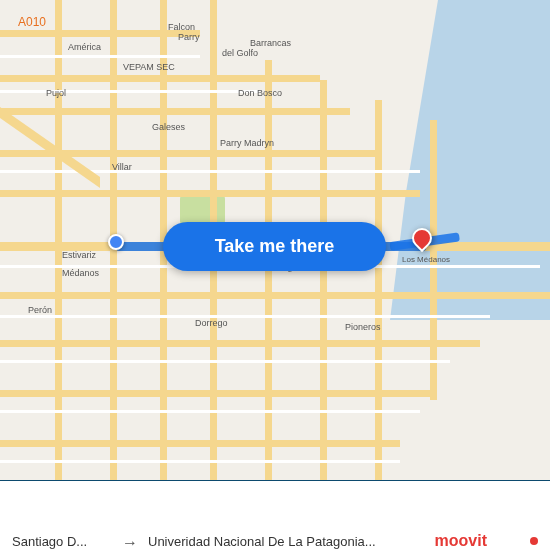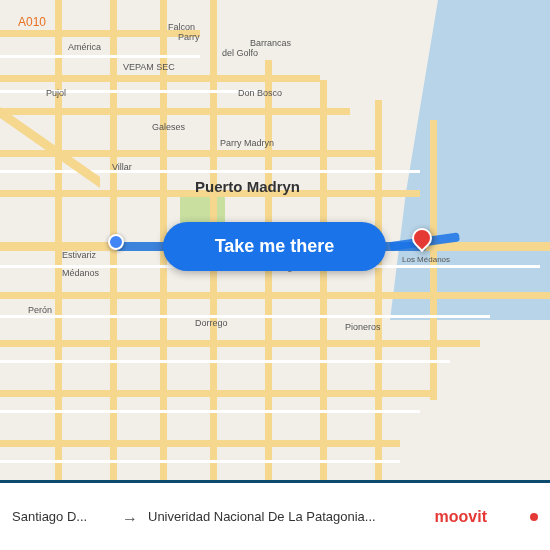--- a/index.html
+++ b/index.html
@@ -109,22 +109,22 @@
 
     
     #bottom-bar {
       position: absolute;
       bottom: 0;
       left: 0;
       width: 550px;
       height: 70px;
       background-color: #ffffff;
       display: flex;
-      align-items: center;
-      border-top: 3px solid #0c4a6e;
+      align-items: flex-end;
+      border-top: 1px solid #0c4a6e;
       padding: 0 12px;
     }
 
     .route-info {
       display: flex;
       align-items: center;
       width: 100%;
     }
 
     .route-from {
@@ -253,21 +253,20 @@
   <div class="h-street" style="top:265px; left:0; width:540px;"></div>
   <div class="h-street" style="top:315px; left:0; width:490px;"></div>
   <div class="h-street" style="top:360px; left:0; width:450px;"></div>
   <div class="h-street" style="top:410px; left:0; width:420px;"></div>
   <div class="h-street" style="top:460px; left:0; width:400px;"></div>
 
   <div class="route-overlay" style="left:116px; top:242px; width:310px; height:9px;"></div>
 
   <div style="position:absolute; left:390px; top:242px; width:70px; height:9px; background:#1a73e8; border-radius:3px; opacity:0.85; z-index:5; transform:rotate(-8deg); transform-origin:left center;"></div>
 
-  <div class="city-label" style="left:195px; top:178px;">Puerto Madryn</div>
 
   <div class="street-label" style="left:68px; top:42px;">América</div>
   <div class="street-label" style="left:33px; top:88px;padding-left:13px;">Pujol</div>
   <div class="street-label" style="left:123px; top:62px;">VEPAM SEC</div>
   <div class="street-label" style="left:168px; top:22px;">Falcon</div>
   <div class="street-label" style="left:178px; top:32px;">Parry</div>
   <div class="street-label" style="left:218px; top:38px;margin-left:32px;">Barrancas</div>
   <div class="street-label" style="left:222px; top:48px;">del Golfo</div>
   <div class="street-label" style="left:238px; top:88px;">Don Bosco</div>
   <div class="street-label" style="left:152px; top:122px;">Galeses</div>

